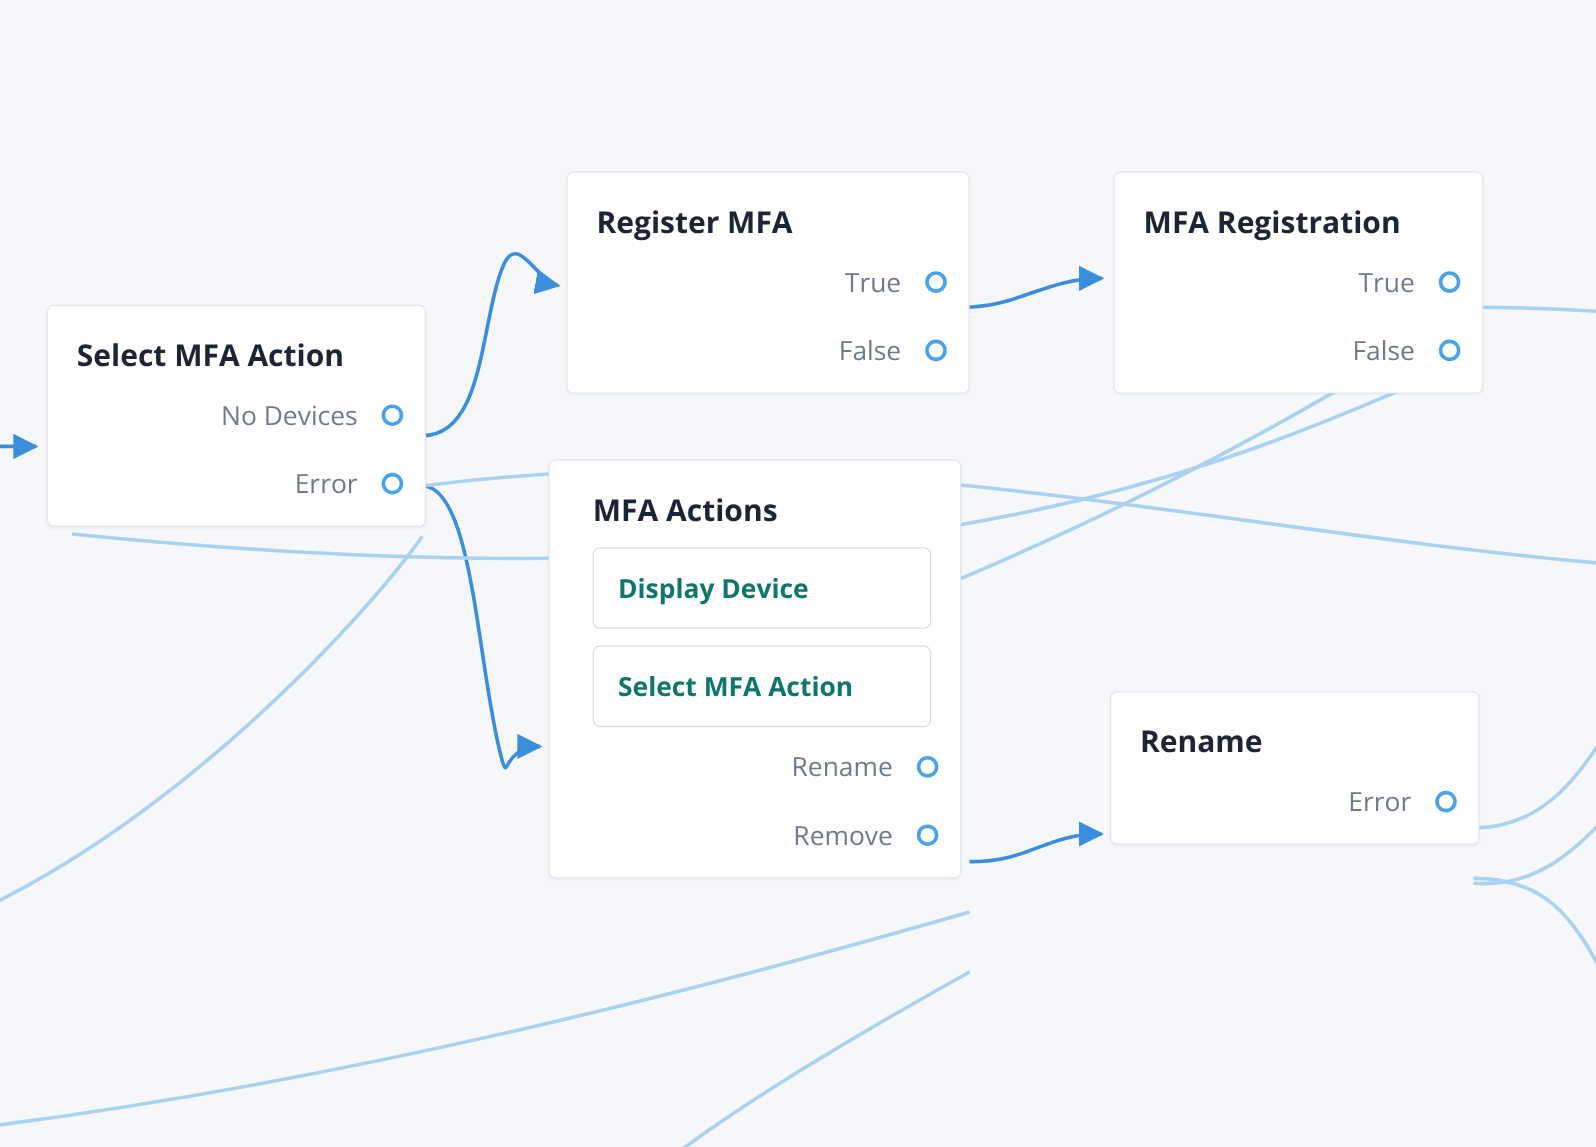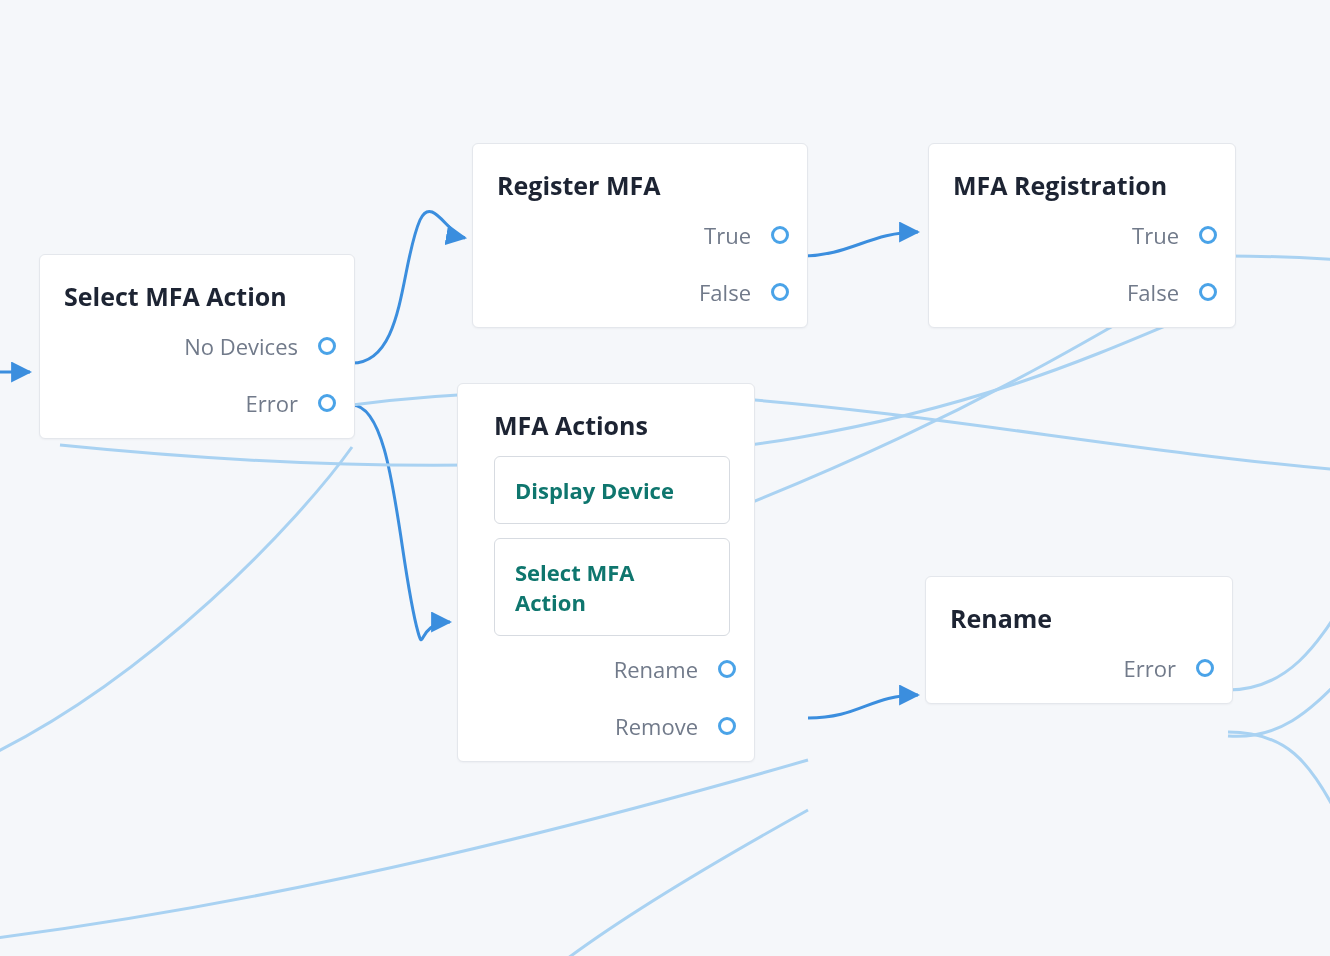--- a/index.html
+++ b/index.html
@@ -67,21 +67,21 @@
     font-size: 22px;
     font-weight: 700;
     color: #0f766e;
     background: #ffffff;
   }
   .actions-outputs { margin-top: 18px; }
   
   #node-select-mfa-device { left: 39px;  top: 254px; width: 316px; }
   #node-register-mfa      { left: 472px; top: 143px; width: 336px; }
   #node-mfa-registration  { left: 928px; top: 143px; width: 308px; }
-  #node-mfa-actions       { left: 457px; top: 383px; width: 298px; padding-left: 36px; }
+  #node-mfa-actions       { left: 457px; top: 383px; width: 344px; padding-left: 36px; }
   #node-rename            { left: 925px; top: 576px; width: 308px; }
   
   #node-mfa-actions .node-title { margin-bottom: 10px; }
 </style>
 </head>
 <body>
 
 <svg class="connectors">
   <defs>
     <marker id="arrow-strong" viewBox="0 0 10 10" refX="9" refY="5" markerWidth="7" markerHeight="7" orient="auto-start-reverse">

